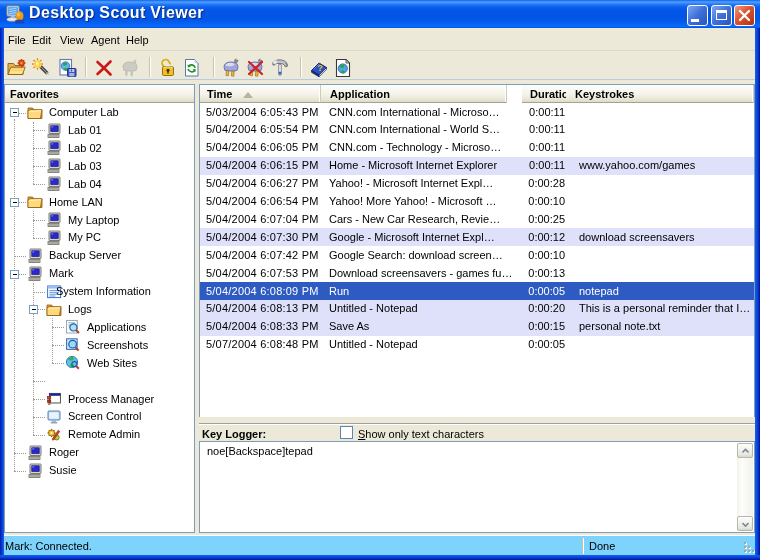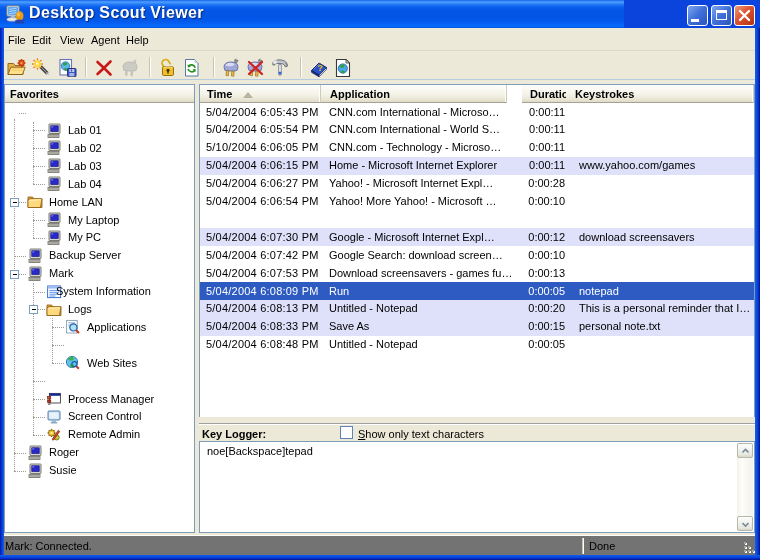--- a/index.html
+++ b/index.html
@@ -2,21 +2,21 @@
 <html><head><meta charset="utf-8"><title>Desktop Scout Viewer</title>
 <style>
 *{margin:0;padding:0;box-sizing:border-box}
 html,body{width:760px;height:560px;overflow:hidden}
 body{font-family:"Liberation Sans",sans-serif;font-size:11px;color:#000;position:relative;background:#0831D9}
 
 #frame{position:absolute;inset:0;background:#0A44DC}
 #bleft{position:absolute;left:0;top:28px;width:4px;bottom:0;background:linear-gradient(90deg,#0118A8 0px,#0634CC 1.5px,#0A44DC 2.5px,#1565E8 4px)}
 #bright{position:absolute;right:0;top:28px;width:5px;bottom:0;background:linear-gradient(270deg,#04128C 0px,#0738D2 2px,#0A4CE4 3.2px,#1060E8 5px)}
 #bbottom{position:absolute;left:0;right:0;bottom:0;height:5px;background:linear-gradient(0deg,#04128C 0px,#0738D2 2px,#0A4CE4 3.2px,#1060E8 5px)}
-#titlebar{position:absolute;left:0;top:0;width:624px;height:28px;
+#titlebar{position:absolute;left:0;top:0;width:760px;height:28px;
  background:linear-gradient(180deg,#0A51DE 0px,#3D8FFC 1px,#4697FF 2.5px,#2278F5 4.5px,#0C60EC 7px,#0456E6 10px,#0254E5 16px,#0459EA 21px,#0763F5 24px,#076AFC 26.5px,#0550D8 28px);}
 #title-text{position:absolute;left:29px;top:4px;font-size:16px;font-weight:bold;color:#fff;text-shadow:1px 1px 1px #0A2A7A;letter-spacing:0.35px}
 .tbtn{position:absolute;top:5px;width:21px;height:21px;border-radius:3px;border:1px solid #fff;}
 .tbtn.min,.tbtn.max{background:linear-gradient(135deg,#7FA7F0 0%,#3E6FD8 50%,#2B55BC 100%)}
 .tbtn.close{background:linear-gradient(135deg,#F09C7C 0%,#DC5230 45%,#B23110 100%)}
 #client{position:absolute;left:4px;top:28px;width:751px;height:527px;background:#ECE9D8}
 
 #menubar{position:absolute;left:0;top:0;width:751px;height:23px;border-bottom:1px solid #DCD9C8}
 .mitem{position:absolute;top:6px;font-size:11px}
 
@@ -55,21 +55,21 @@
 #kl-check{position:absolute;left:336px;top:398px;width:13px;height:13px;background:#fff;border:1px solid #5F83B9}
 #kl-checklabel{position:absolute;left:354px;top:400px}
 #kl-checklabel u{text-decoration:underline}
 #klarea{position:absolute;left:195px;top:413px;width:556px;height:92px;background:#fff;border:1px solid #7F9DB9}
 #kltext{position:absolute;left:7px;top:3px}
 
 #sbar{position:absolute;right:1px;top:1px;width:16px;height:88px;background:linear-gradient(90deg,#F2F1EA,#FDFDFB 30%,#F2F1EA)}
 .sbtn{position:absolute;left:0px;width:16px;height:15px;background:linear-gradient(180deg,#FDFEFD,#E8E8E0 80%,#D8D8CC);border:1px solid #B7B7A8;border-radius:2px}
 .chev{position:absolute;left:4px;width:7px;height:7px}
 
-#statusbar{position:absolute;left:0;top:507px;width:751px;height:20px;background:#737373;border-top:1px solid #fff}
+#statusbar{position:absolute;left:0;top:507px;width:751px;height:20px;background:#7dd3fc;border-top:1px solid #fff}
 #statusbar .s1{position:absolute;left:1px;top:4px}
 #statusbar .sdiv{position:absolute;left:578px;top:2px;width:2px;height:16px;background:#C6C3B0;border-right:1px solid #fff}
 #statusbar .s2{position:absolute;left:585px;top:4px}
 .grip{position:absolute;background:#A8A591;width:2px;height:2px;box-shadow:1px 1px 0 #fff}
 </style></head>
 <body>
 <div id="frame"></div>
 <div id="bleft"></div>
 <div id="bright"></div>
 <div id="bbottom"></div>
@@ -228,20 +228,29 @@
 <div class="dot-h" style="left:28px;top:188.5px;width:12.0px"></div>
 <div class="dot-h" style="left:28px;top:278.0px;width:12.0px"></div>
 <div class="dot-h" style="left:28px;top:295.9px;width:12.0px"></div>
 <div class="dot-h" style="left:28px;top:313.8px;width:12.0px"></div>
 <div class="dot-h" style="left:28px;top:331.7px;width:12.0px"></div>
 <div class="dot-h" style="left:33px;top:206.4px;width:7.0px"></div>
 <div class="dot-v" style="left:47px;top:215.4px;height:44.7px"></div>
 <div class="dot-h" style="left:47px;top:224.3px;width:12.0px"></div>
 <div class="dot-h" style="left:47px;top:242.2px;width:12.0px"></div>
 <div class="dot-h" style="left:47px;top:260.1px;width:12.0px"></div>
+<div class="trow" style="top:0.6px">
+<div class="pmbox" style="left:5px"></div>
+<div class="ticn" style="left:22px"><svg width="16" height="14" viewBox="0 0 16 14">
+              <path d="M1 3 h4.6 l1.4 2 H15 v8.5 H1 z" fill="#E8A33D" stroke="#8B5A0F" stroke-width="0.8"></path>
+              <path d="M1 5.8 L3.4 4.6 H15 L13.4 13.5 H1 z" fill="#FFD97E" stroke="#8B5A0F" stroke-width="0.8"></path>
+              <path d="M2.2 6.6 L13.6 5.6" stroke="#FFF0B8" stroke-width="1"></path>
+            </svg></div>
+<span class="tlabel" style="left:44px">Computer Lab</span>
+</div>
 <div class="trow" style="top:18.5px">
 <div class="ticn" style="left:41px"><svg width="16" height="16" viewBox="0 0 16 16">
               <rect x="3" y="1" width="11" height="9.5" rx="0.5" fill="#D6D6CE" stroke="#6E6E66" stroke-width="0.9"></rect>
               <rect x="4.8" y="2.8" width="7.4" height="5.6" fill="#2A2AC8" stroke="#10108A" stroke-width="0.7"></rect>
               <path d="M5.2 3.2 l2.4 0 l-1.8 2 z" fill="#7F7FF0"></path>
               <rect x="2" y="11.5" width="11" height="3" fill="#C9C9C0" stroke="#6E6E66" stroke-width="0.8"></rect>
               <path d="M3 12.4 h9 M3 13.4 h9" stroke="#8A8A80" stroke-width="0.55"></path>
             </svg></div>
 <span class="tlabel" style="left:63px">Lab 01</span>
 </div>
@@ -343,20 +352,28 @@
 <span class="tlabel" style="left:63px">Logs</span>
 </div>
 <div class="trow" style="top:215.4px">
 <div class="ticn" style="left:60px"><svg width="16" height="16" viewBox="0 0 16 16">
               <rect x="1.6" y="1.4" width="10.6" height="12.6" fill="#FFFFFF" stroke="#7F9DB9" stroke-width="0.9"></rect>
               <path d="M3.2 3.6 h7 M3.2 5.2 h7 M3.2 6.8 h7" stroke="#9AB2C8" stroke-width="0.8"></path>
               <circle cx="8.4" cy="8.4" r="3.6" fill="#AEE2F2" stroke="#1C5FA8" stroke-width="1.2"></circle>
               <path d="M11 11 L14 14" stroke="#C03A20" stroke-width="2"></path>
             </svg></div>
 <span class="tlabel" style="left:82px">Applications</span>
+</div>
+<div class="trow" style="top:233.3px">
+<div class="ticn" style="left:60px"><svg width="16" height="16" viewBox="0 0 16 16">
+              <rect x="1.6" y="1.8" width="10.6" height="10.6" fill="#CBE6F7" stroke="#2F6FB8" stroke-width="1"></rect>
+              <circle cx="7.6" cy="7.2" r="3.8" fill="#9FD8F0" stroke="#1C5FA8" stroke-width="1.2"></circle>
+              <path d="M10.4 10.2 L13.6 13.6" stroke="#C03A20" stroke-width="2"></path>
+            </svg></div>
+<span class="tlabel" style="left:82px">Screenshots</span>
 </div>
 <div class="trow" style="top:251.2px">
 <div class="ticn" style="left:60px"><svg width="16" height="16" viewBox="0 0 16 16">
               <circle cx="7" cy="7" r="5.6" fill="#5FC2EE" stroke="#1A5FA0" stroke-width="0.8"></circle>
               <path d="M3 4.2 q2-2.6 4.6-2.4 q2 1.4 1 3 q-2.4 1.6-3.6 0.6 q-1.4-0.4-2-1.2z M5.4 9 q2.4-0.6 3.6 1 q0.6 1.8-1 2.8 q-2.2 0-3-1.6z" fill="#3CB44B"></path>
               <path d="M10.6 10.4 L13.8 13.8" stroke="#C03A20" stroke-width="2"></path>
               <circle cx="9.4" cy="9.2" r="2.6" fill="none" stroke="#1C5FA8" stroke-width="1.1"></circle>
             </svg></div>
 <span class="tlabel" style="left:82px">Web Sites</span>
 </div>
@@ -420,50 +437,55 @@
         <span style="left:9px">Application</span>
       </div>
 <div class="hcell" style="left:322px;width:72px">
         <span style="left:8px">Duration</span>
       </div>
 <div class="hcell" style="left:366px;width:188px">
         <span style="left:9px">Keystrokes</span>
       </div>
 <div id="listrows">
 <div class="lrow" style="top:0.0px">
-<span class="c-time">5/04/2004 6:05:43 PM</span>
+<span class="c-time">5/03/2004 6:05:43 PM</span>
 <span class="c-app">CNN.com International - Microso…</span>
 <span class="c-dur">0:00:11</span>
 </div>
 <div class="lrow" style="top:17.9px">
 <span class="c-time">5/04/2004 6:05:54 PM</span>
 <span class="c-app">CNN.com International - World S…</span>
 <span class="c-dur">0:00:11</span>
 </div>
 <div class="lrow" style="top:35.8px">
-<span class="c-time">5/10/2004 6:06:05 PM</span>
+<span class="c-time">5/04/2004 6:06:05 PM</span>
 <span class="c-app">CNN.com - Technology - Microso…</span>
 <span class="c-dur">0:00:11</span>
 </div>
 <div class="lrow alt" style="top:53.7px">
 <span class="c-time">5/04/2004 6:06:15 PM</span>
 <span class="c-app">Home - Microsoft Internet Explorer</span>
 <span class="c-dur">0:00:11</span>
 <span class="c-key">www.yahoo.com/games</span>
 </div>
 <div class="lrow" style="top:71.6px">
 <span class="c-time">5/04/2004 6:06:27 PM</span>
 <span class="c-app">Yahoo! - Microsoft Internet Expl…</span>
 <span class="c-dur">0:00:28</span>
 </div>
 <div class="lrow" style="top:89.5px">
 <span class="c-time">5/04/2004 6:06:54 PM</span>
 <span class="c-app">Yahoo! More Yahoo! - Microsoft …</span>
 <span class="c-dur">0:00:10</span>
 </div>
+<div class="lrow" style="top:107.4px">
+<span class="c-time">5/04/2004 6:07:04 PM</span>
+<span class="c-app">Cars - New Car Research, Revie…</span>
+<span class="c-dur">0:00:25</span>
+</div>
 <div class="lrow alt" style="top:125.3px">
 <span class="c-time">5/04/2004 6:07:30 PM</span>
 <span class="c-app">Google - Microsoft Internet Expl…</span>
 <span class="c-dur">0:00:12</span>
 <span class="c-key">download screensavers</span>
 </div>
 <div class="lrow" style="top:143.2px">
 <span class="c-time">5/04/2004 6:07:42 PM</span>
 <span class="c-app">Google Search: download screen…</span>
 <span class="c-dur">0:00:10</span>
@@ -485,21 +507,21 @@
 <span class="c-dur">0:00:20</span>
 <span class="c-key">This is a personal reminder that I…</span>
 </div>
 <div class="lrow alt" style="top:214.8px">
 <span class="c-time">5/04/2004 6:08:33 PM</span>
 <span class="c-app">Save As</span>
 <span class="c-dur">0:00:15</span>
 <span class="c-key">personal note.txt</span>
 </div>
 <div class="lrow" style="top:232.7px">
-<span class="c-time">5/04/2004 6:08:48 PM</span>
+<span class="c-time">5/07/2004 6:08:48 PM</span>
 <span class="c-app">Untitled - Notepad</span>
 <span class="c-dur">0:00:05</span>
 </div>
 </div>
 </div>
 <div id="kl-groove"></div>
 <span id="kl-label">Key Logger:</span>
 <div id="kl-check"></div>
 <span id="kl-checklabel"><u>S</u>how only text characters</span>
 <div id="klarea">

